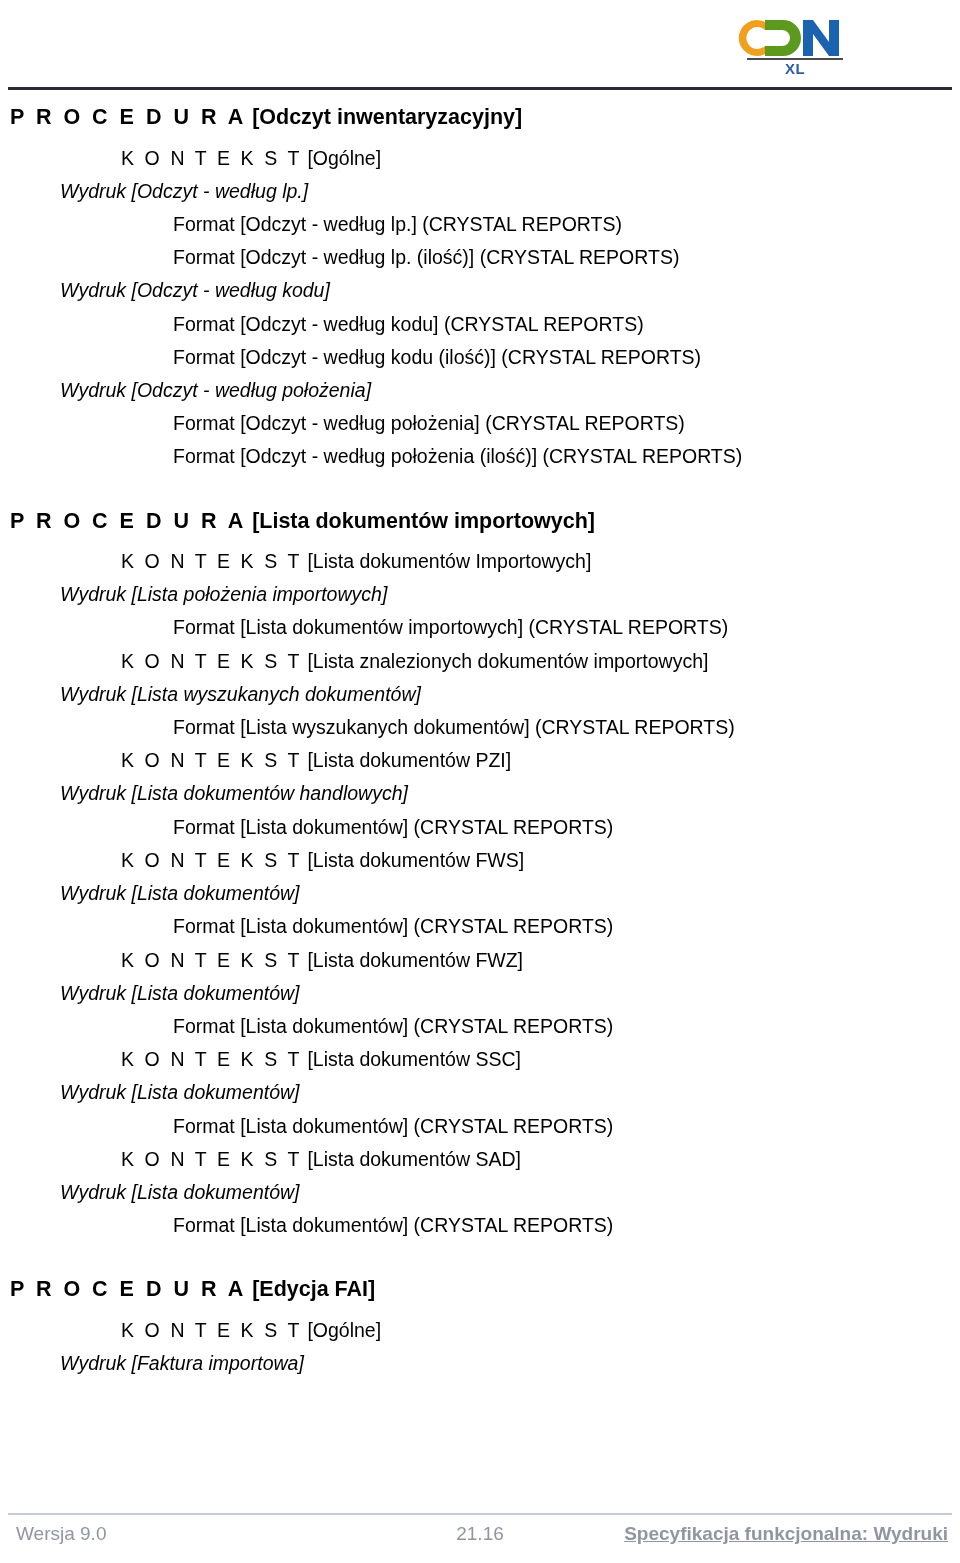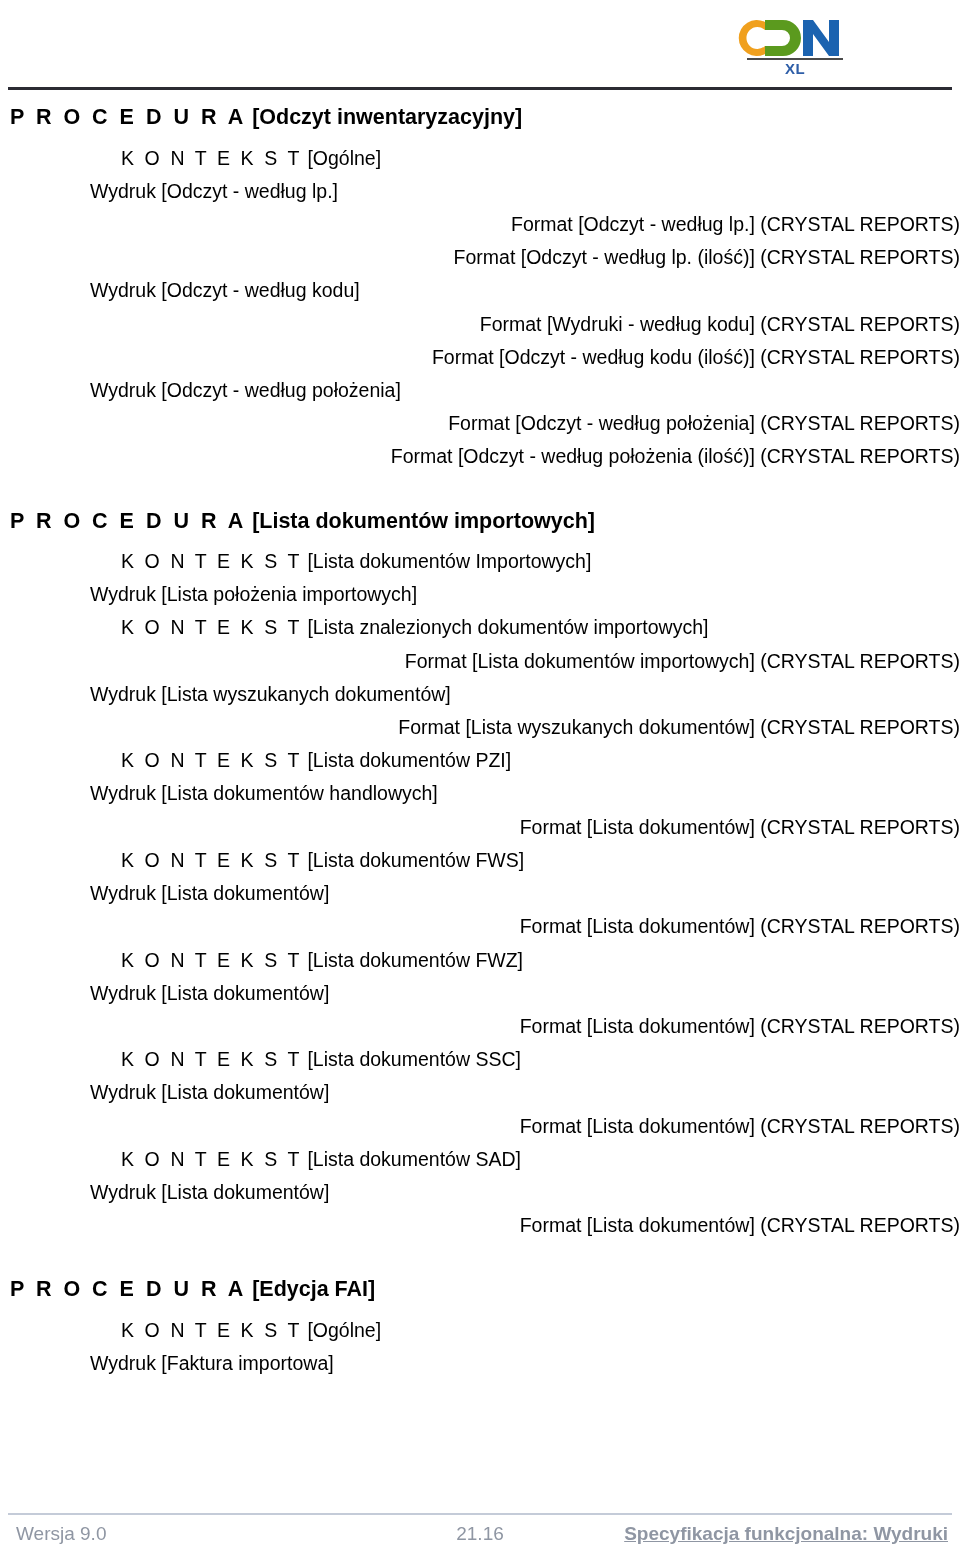--- a/index.html
+++ b/index.html
@@ -94,22 +94,22 @@
     letter-spacing: 3.0px;
   }
 
   .line {
     font-size: 19.5px;
     line-height: 33.2px;
     white-space: nowrap;
     color: #000;
   }
   .line.lvl-kontekst { margin-left: 121px; }
-  .line.lvl-wydruk   { margin-left: 90px; }
-  .line.lvl-format   { margin-left: 173px; text-align: right; }
+  .line.lvl-wydruk   { margin-left: 60px; font-style: italic; }
+  .line.lvl-format   { margin-left: 173px; }
 
   .line .spaced { letter-spacing: 2.6px; }
 
   .gap-small  { height: 8px; }
   .gap-large  { height: 34px; }
 
   
   .page-footer {
     position: absolute;
     left: 0;
@@ -185,32 +185,32 @@
   </div>
 
   <div class="content" id="content">
       <div class="proc-heading"><span class="spaced">P R O C E D U R A</span><span> [Odczyt inwentaryzacyjny]</span></div>
       <div class="gap-small"></div>
       <div class="line lvl-kontekst"><span class="spaced">K O N T E K S T</span><span> [Ogólne]</span></div>
       <div class="line lvl-wydruk"><span>Wydruk [Odczyt - według lp.]</span></div>
       <div class="line lvl-format"><span>Format [Odczyt - według lp.] (CRYSTAL REPORTS)</span></div>
       <div class="line lvl-format"><span>Format [Odczyt - według lp. (ilość)] (CRYSTAL REPORTS)</span></div>
       <div class="line lvl-wydruk"><span>Wydruk [Odczyt - według kodu]</span></div>
-      <div class="line lvl-format"><span>Format [Wydruki - według kodu] (CRYSTAL REPORTS)</span></div>
+      <div class="line lvl-format"><span>Format [Odczyt - według kodu] (CRYSTAL REPORTS)</span></div>
       <div class="line lvl-format"><span>Format [Odczyt - według kodu (ilość)] (CRYSTAL REPORTS)</span></div>
       <div class="line lvl-wydruk"><span>Wydruk [Odczyt - według położenia]</span></div>
       <div class="line lvl-format"><span>Format [Odczyt - według położenia] (CRYSTAL REPORTS)</span></div>
       <div class="line lvl-format"><span>Format [Odczyt - według położenia (ilość)] (CRYSTAL REPORTS)</span></div>
       <div class="gap-large"></div>
       <div class="proc-heading"><span class="spaced">P R O C E D U R A</span><span> [Lista dokumentów importowych]</span></div>
       <div class="gap-small"></div>
       <div class="line lvl-kontekst"><span class="spaced">K O N T E K S T</span><span> [Lista dokumentów Importowych]</span></div>
       <div class="line lvl-wydruk"><span>Wydruk [Lista położenia importowych]</span></div>
+      <div class="line lvl-format"><span>Format [Lista dokumentów importowych] (CRYSTAL REPORTS)</span></div>
       <div class="line lvl-kontekst"><span class="spaced">K O N T E K S T</span><span> [Lista znalezionych dokumentów importowych]</span></div>
-      <div class="line lvl-format"><span>Format [Lista dokumentów importowych] (CRYSTAL REPORTS)</span></div>
       <div class="line lvl-wydruk"><span>Wydruk [Lista wyszukanych dokumentów]</span></div>
       <div class="line lvl-format"><span>Format [Lista wyszukanych dokumentów] (CRYSTAL REPORTS)</span></div>
       <div class="line lvl-kontekst"><span class="spaced">K O N T E K S T</span><span> [Lista dokumentów PZI]</span></div>
       <div class="line lvl-wydruk"><span>Wydruk [Lista dokumentów handlowych]</span></div>
       <div class="line lvl-format"><span>Format [Lista dokumentów] (CRYSTAL REPORTS)</span></div>
       <div class="line lvl-kontekst"><span class="spaced">K O N T E K S T</span><span> [Lista dokumentów FWS]</span></div>
       <div class="line lvl-wydruk"><span>Wydruk [Lista dokumentów]</span></div>
       <div class="line lvl-format"><span>Format [Lista dokumentów] (CRYSTAL REPORTS)</span></div>
       <div class="line lvl-kontekst"><span class="spaced">K O N T E K S T</span><span> [Lista dokumentów FWZ]</span></div>
       <div class="line lvl-wydruk"><span>Wydruk [Lista dokumentów]</span></div>

